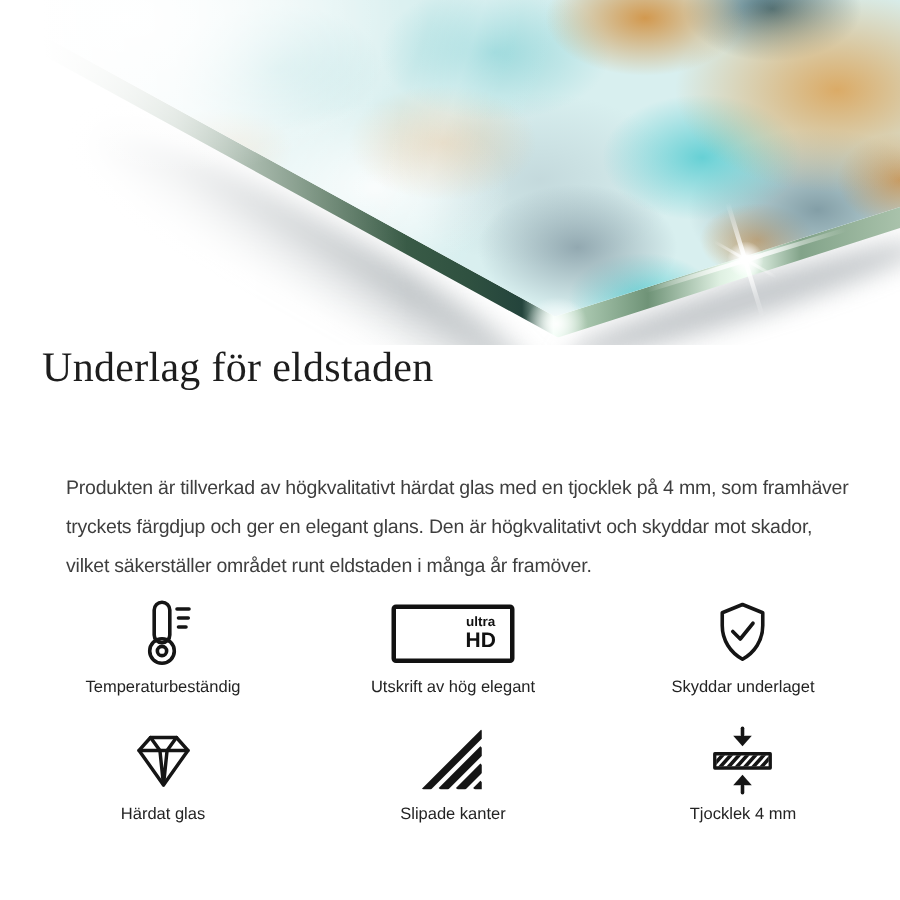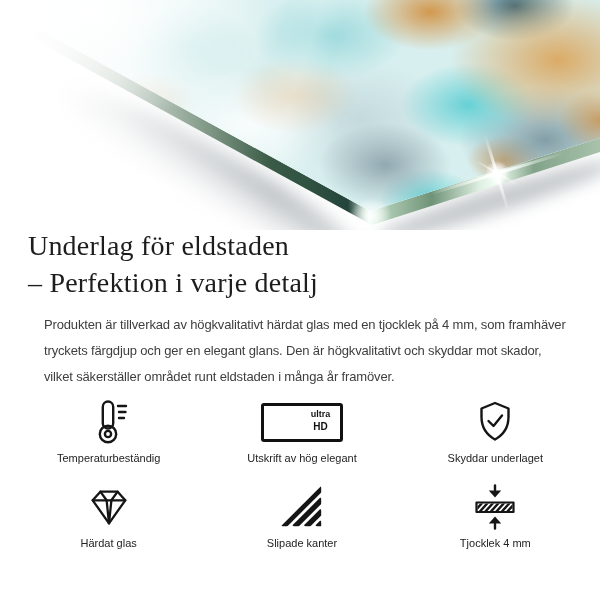--- a/index.html
+++ b/index.html
@@ -103,21 +103,21 @@
   .ic .fill { fill:#151515; stroke:none; }
   .ic .hatch { stroke-width:2.4; stroke-linecap:butt; }
   .ic .stripe { stroke-width:5.5; stroke-linecap:butt; }
 
   .uhd {
     width:39px; height:33px; border:3px solid #111; border-radius:3px;
     display:flex; flex-direction:column; align-items:center; justify-content:center;
     color:#111; background:#fff;padding-left:37px;
   }
   .uhd .t { font-size:9px; line-height:9px; font-weight:700; }
-  .uhd .b { font-size:10px; line-height:15px; font-weight:800; }
+  .uhd .b { font-size:14px; line-height:15px; font-weight:800; }
 </style>
 </head>
 <body>
 
 <div class="hero">
   <div class="shadow-left"></div>
   <div class="shadow-bottom"></div>
   <div class="panel-edge"></div>
   <div class="panel-top"></div>
   <div class="corner-glint"></div>
@@ -125,21 +125,20 @@
   <div class="sparkle">
     <div class="ray r1"></div>
     <div class="ray r2"></div>
     <div class="ray r3"></div>
     <div class="glow"></div>
   </div>
 </div>
 
 <div class="heading">
   <div>Underlag för eldstaden</div>
-  <div>– Perfektion i varje detalj</div>
 </div>
 
 <div class="intro">
   <div class="intro-line">Produkten är tillverkad av högkvalitativt härdat glas med en tjocklek på 4 mm, som framhäver</div>
   <div class="intro-line">tryckets färgdjup och ger en elegant glans. Den är högkvalitativt och skyddar mot skador,</div>
   <div class="intro-line">vilket säkerställer området runt eldstaden i många år framöver.</div>
 </div>
 
 <div class="features">
 

